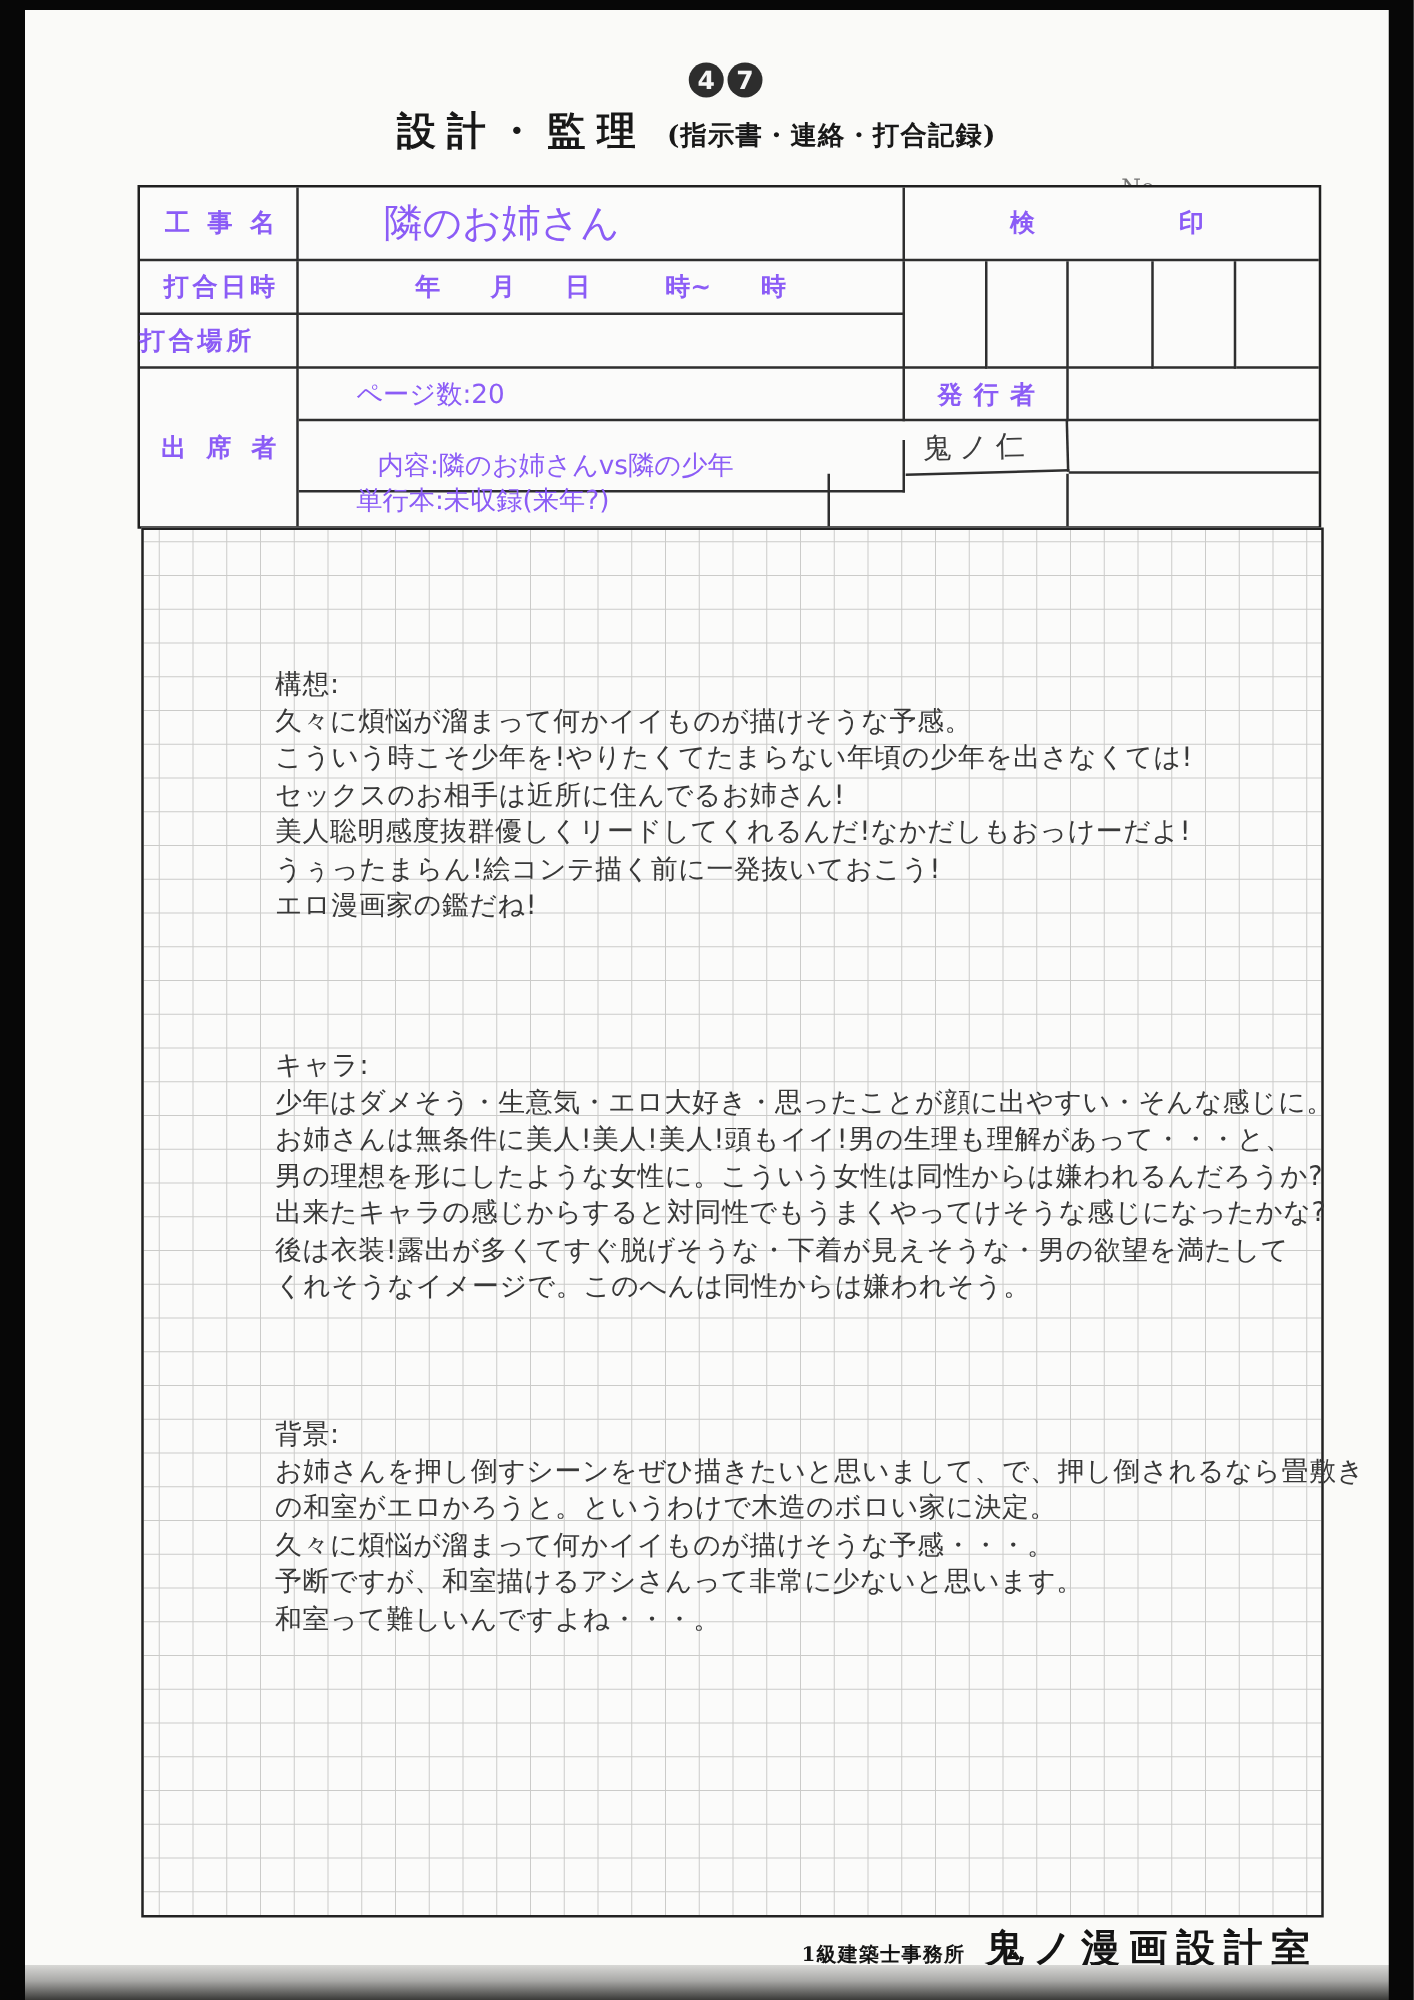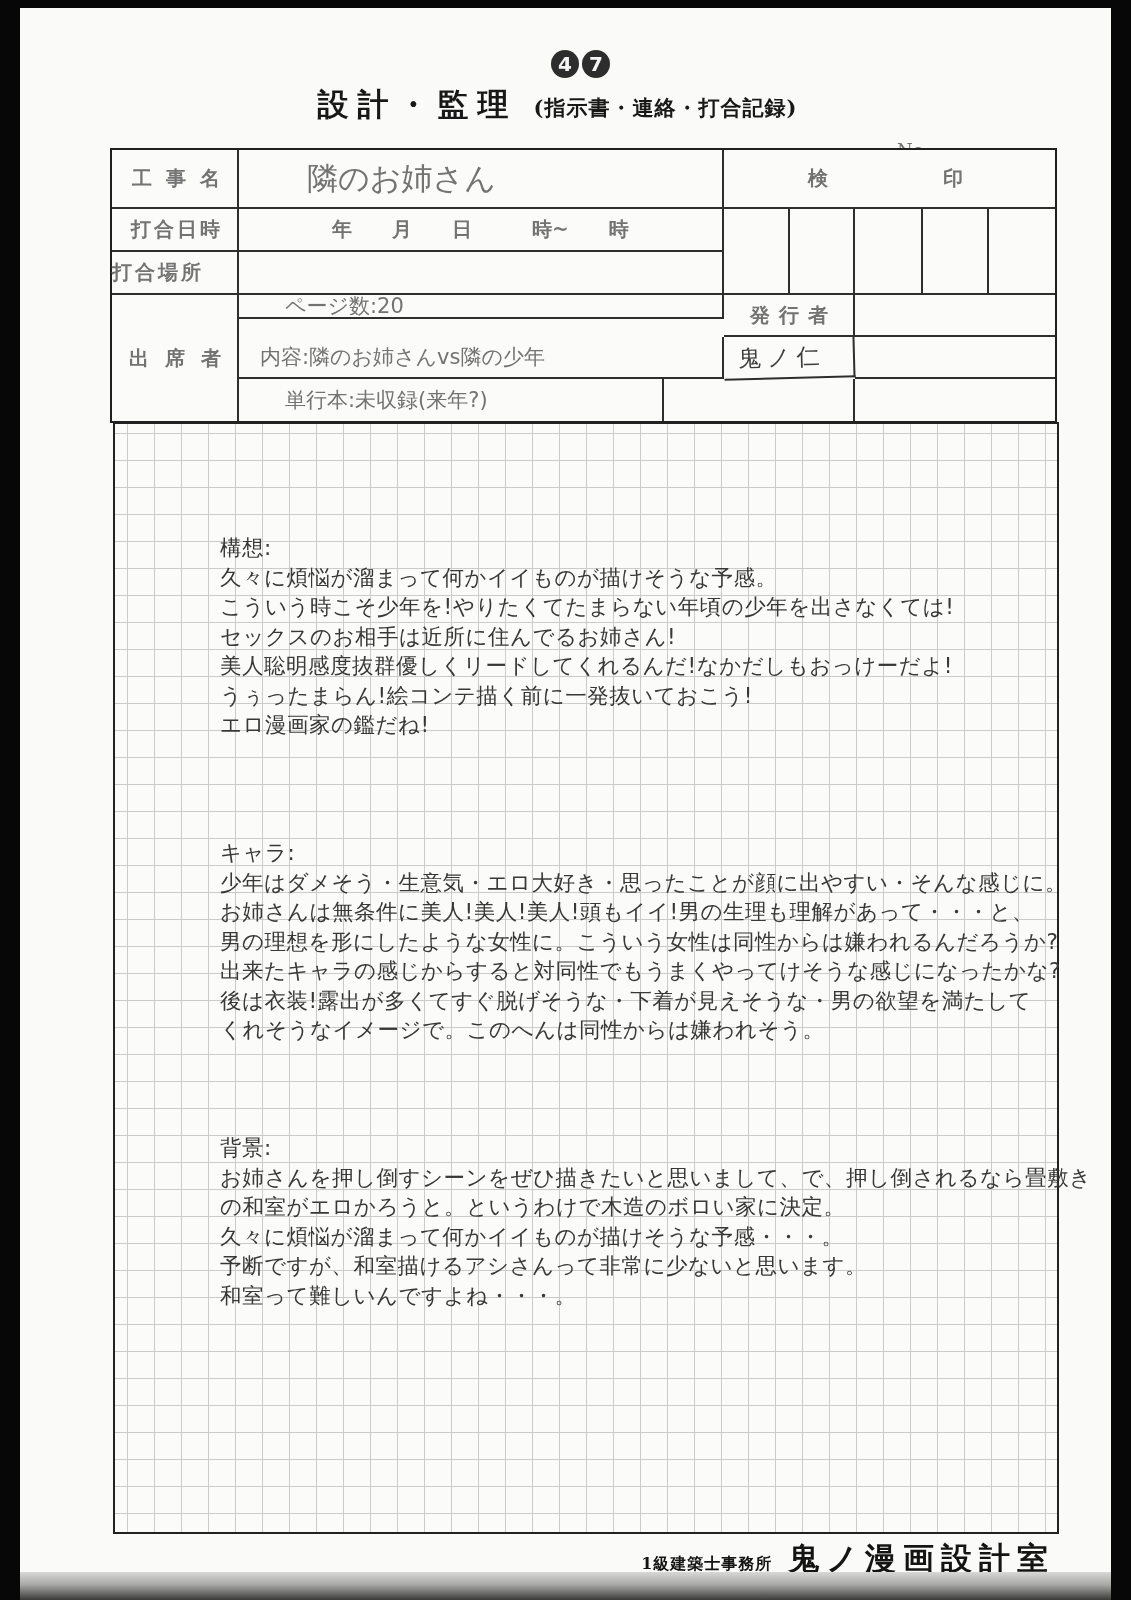--- a/index.html
+++ b/index.html
@@ -46,21 +46,21 @@
   .no-dots{
     display:inline-block;width:118px;height:16px;
     border-bottom:2px dotted #4a4a4a;margin-left:3px;
   }
   
   .form-table{
     position:absolute;left:90px;top:140px;width:943px;height:271px;
     border:2px solid #1f1f1f;background:#fbfbfa;
   }
   .tc{
-    position:absolute;box-sizing:border-box;color:#737373;
+    position:absolute;box-sizing:border-box;color:#8b5cf6;
     font-family:"DejaVu Serif","Liberation Serif",serif;
     display:flex;align-items:center;white-space:nowrap;
   }
   .bR{border-right:2px solid #2e2e2e;}
   .bB{border-bottom:2px solid #2e2e2e;}
   .lbl{font-weight:bold;font-size:20px;}
   .gothic{font-family:"DejaVu Sans","Liberation Sans",sans-serif;}
   .sig{
     font-size:23px;color:#3d3d3d;letter-spacing:6px;
     transform:rotate(-1.5deg);font-family:"DejaVu Sans",sans-serif;
@@ -115,22 +115,22 @@
   <div class="form-table">
 
     <div class="tc bR bB lbl" style="left:0;top:0;width:127px;height:59px;padding-left:20px;letter-spacing:14px;">工事名</div>
     <div class="tc bR bB lbl" style="left:0;top:59px;width:127px;height:43px;padding-left:19px;letter-spacing:3px;">打合日時</div>
     <div class="tc bR bB lbl" style="left:0;top:102px;width:127px;height:43px;letter-spacing:3px;">打合場所</div>
     <div class="tc bR lbl" style="left:0;top:145px;width:127px;height:126px;padding-left:17px;letter-spacing:16px;">出席者</div>
 
     <div class="tc bR bB gothic" style="left:127px;top:0;width:485px;height:59px;padding-left:68px;font-size:31px;">隣のお姉さん</div>
     <div class="tc bR bB lbl" style="left:127px;top:59px;width:485px;height:43px;justify-content:center;">年　　月　　日　　　時~　　時</div>
     <div class="tc bR bB" style="left:127px;top:102px;width:485px;height:43px;"></div>
-    <div class="tc bR bB gothic" style="left:127px;top:145px;width:485px;height:24px;padding-left:46px;font-size:21px;">ページ数:20</div>
-    <div class="tc bR bB gothic" style="left:127px;top:187px;width:485px;height:42px;padding-left:21px;font-size:21px;">内容:隣のお姉さんvs隣の少年</div>
+    <div class="tc bR bB gothic" style="left:127px;top:145px;width:485px;height:42px;padding-left:46px;font-size:21px;">ページ数:20</div>
+    <div class="tc bR bB gothic" style="left:127px;top:202px;width:485px;height:42px;padding-left:63px;font-size:21px;">内容:隣のお姉さんvs隣の少年</div>
     <div class="tc bR gothic" style="left:127px;top:229px;width:425px;height:42px;padding-left:46px;font-size:21px;">単行本:未収録(来年?)</div>
 
     <div class="tc bB lbl" style="left:612px;top:0;width:331px;height:59px;padding-left:84px;letter-spacing:115px;">検印</div>
     <div class="tc bR bB" style="left:612px;top:59px;width:66px;height:86px;"></div>
     <div class="tc bR bB" style="left:678px;top:59px;width:65px;height:86px;"></div>
     <div class="tc bR bB" style="left:743px;top:59px;width:68px;height:86px;"></div>
     <div class="tc bR bB" style="left:811px;top:59px;width:66px;height:86px;"></div>
     <div class="tc bB" style="left:877px;top:59px;width:66px;height:86px;"></div>
 
     <div class="tc bR bB lbl" style="left:612px;top:145px;width:131px;height:42px;padding-left:26px;letter-spacing:9px;text-align:right;">発行者</div>

